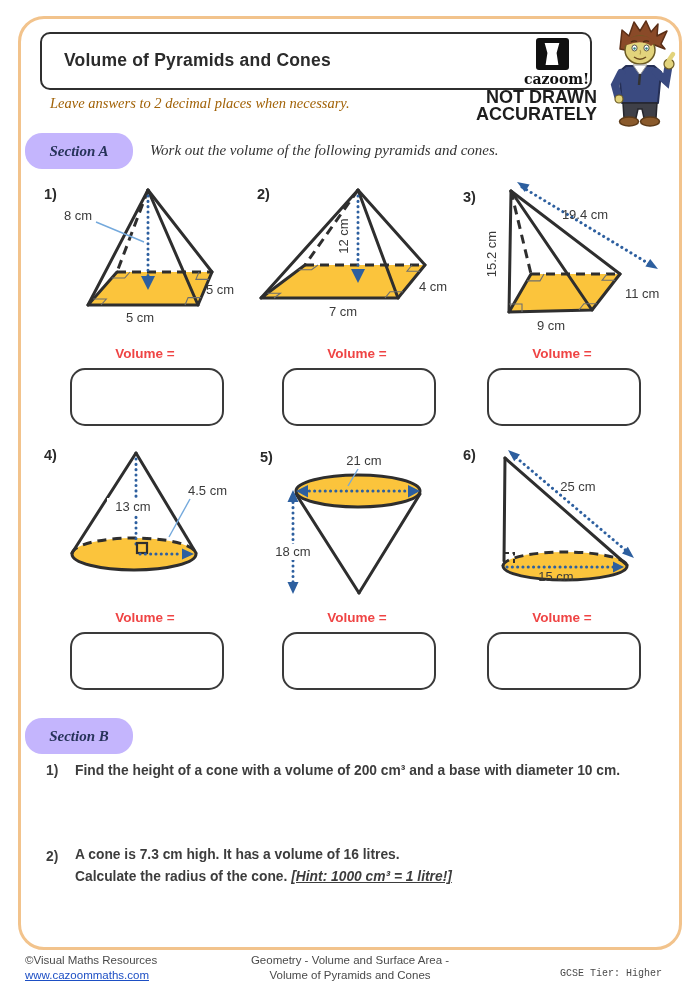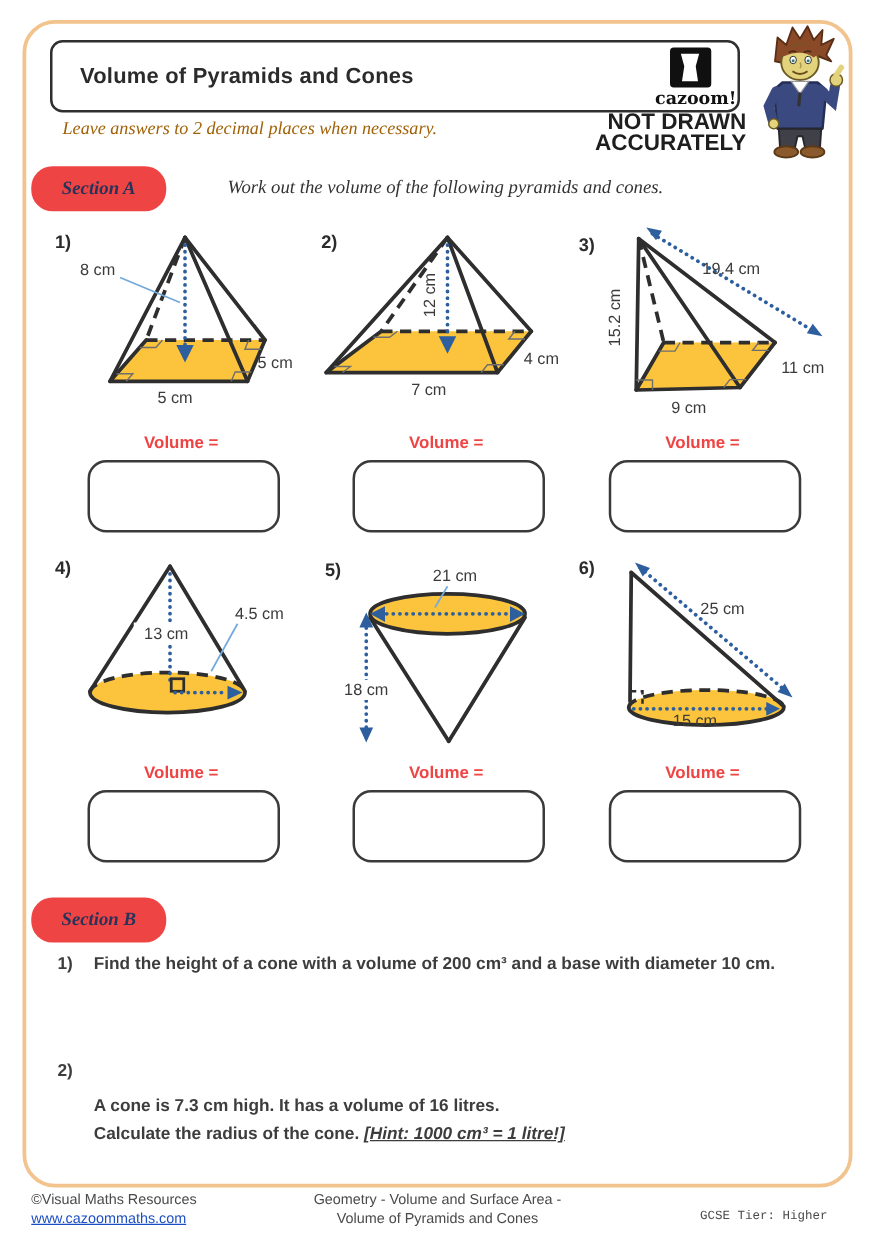--- a/index.html
+++ b/index.html
@@ -7,24 +7,24 @@
         font-family:"Liberation Sans",sans-serif;overflow:hidden;}
   .abs{position:absolute;}
   .frame{left:18px;top:16px;width:658px;height:928px;border:3px solid #F2C38C;border-radius:26px;}
   .title-box{left:40px;top:32px;width:548px;height:54px;border:2px solid #2f2f2f;border-radius:10px;background:#fff;}
   .page-title{position:absolute;left:22px;top:16px;font-size:17.5px;font-weight:bold;color:#2b2b2b;letter-spacing:.2px;}
   .logo{position:absolute;right:10px;top:4px;width:56px;text-align:center;}
   .logo-square{width:33px;height:32px;background:#101010;border-radius:3px;margin:0 auto;display:flex;align-items:center;justify-content:center;}
   .logo-text{font-family:"DejaVu Serif",serif;font-weight:bold;font-size:14px;color:#111;margin-top:1px;}
   .note{left:50px;top:95px;font:italic 14.5px "Liberation Serif",serif;color:#a16207;}
   .not-drawn{left:430px;top:89px;width:167px;text-align:right;font-weight:bold;font-size:18px;line-height:17px;color:#1e1e1e;}
-  .badge{width:108px;height:36px;background:#ef4444;border-radius:17px;display:flex;align-items:center;justify-content:center;
+  .badge{width:108px;height:36px;background:#c4b5fd;border-radius:17px;display:flex;align-items:center;justify-content:center;
          font:bold italic 15px "Liberation Serif",serif;color:#27335a;}
   .badge-a{left:25px;top:133px;} .badge-b{left:25px;top:718px;}
-  .sa-instruction{left:150px;top:142px;font:italic 15px "Liberation Serif",serif;color:#333;margin-left:32px;}
+  .sa-instruction{left:150px;top:142px;font:italic 15px "Liberation Serif",serif;color:#333;}
   .prob-num{position:absolute;font-weight:bold;font-size:14.5px;color:#2b2b2b;}
   .vlabel{position:absolute;width:150px;text-align:center;font-weight:bold;font-size:13.5px;color:#ef4444;}
   .vbox{position:absolute;width:150px;height:54px;border:2px solid #3a3a3a;border-radius:15px;background:#fff;}
   .q{position:absolute;font-size:13.8px;font-weight:bold;color:#3d3d3d;line-height:22px;}
   .hint{font-style:italic;text-decoration:underline;}
   .f-left{left:25px;top:953px;font-size:11.5px;color:#4a4a4a;line-height:15px;}
   .f-link{color:#1d4fc4;text-decoration:underline;cursor:pointer;}
   .f-center{left:180px;top:953px;width:340px;text-align:center;font-size:11.5px;color:#4a4a4a;line-height:15px;}
   .f-right{left:470px;top:968px;width:192px;text-align:right;font-size:10px;color:#4a4a4a;font-family:Liberation Mono, monospace;}
   
@@ -213,21 +213,21 @@
   <div class="vlabel" style="left:282px;top:610px">Volume =</div>
   <div class="vlabel" style="left:487px;top:610px">Volume =</div>
   <div class="vbox" style="left:70px;top:632px"></div>
   <div class="vbox" style="left:282px;top:632px"></div>
   <div class="vbox" style="left:487px;top:632px"></div>
 
   <div class="abs badge badge-b">Section B</div>
   <div class="q" style="left:46px;top:760px">1)</div>
   <div class="q" style="left:75px;top:760px;width:580px">Find the height of a cone with a volume of 200 cm³ and a base with diameter 10 cm.</div>
   <div class="q" style="left:46px;top:846px">2)</div>
-  <div class="q" style="left:75px;top:874px;width:580px">
+  <div class="q" style="left:75px;top:844px;width:580px">
     <div>A cone is 7.3 cm high. It has a volume of 16 litres.</div>
     <div><span>Calculate the radius of the cone.</span>
       <span class="hint">[Hint: 1000 cm³ = 1 litre!]</span></div>
   </div>
 
   <div class="abs f-left">
     <div>©Visual Maths Resources</div>
     <div class="f-link">www.cazoommaths.com</div>
   </div>
   <div class="abs f-center">

